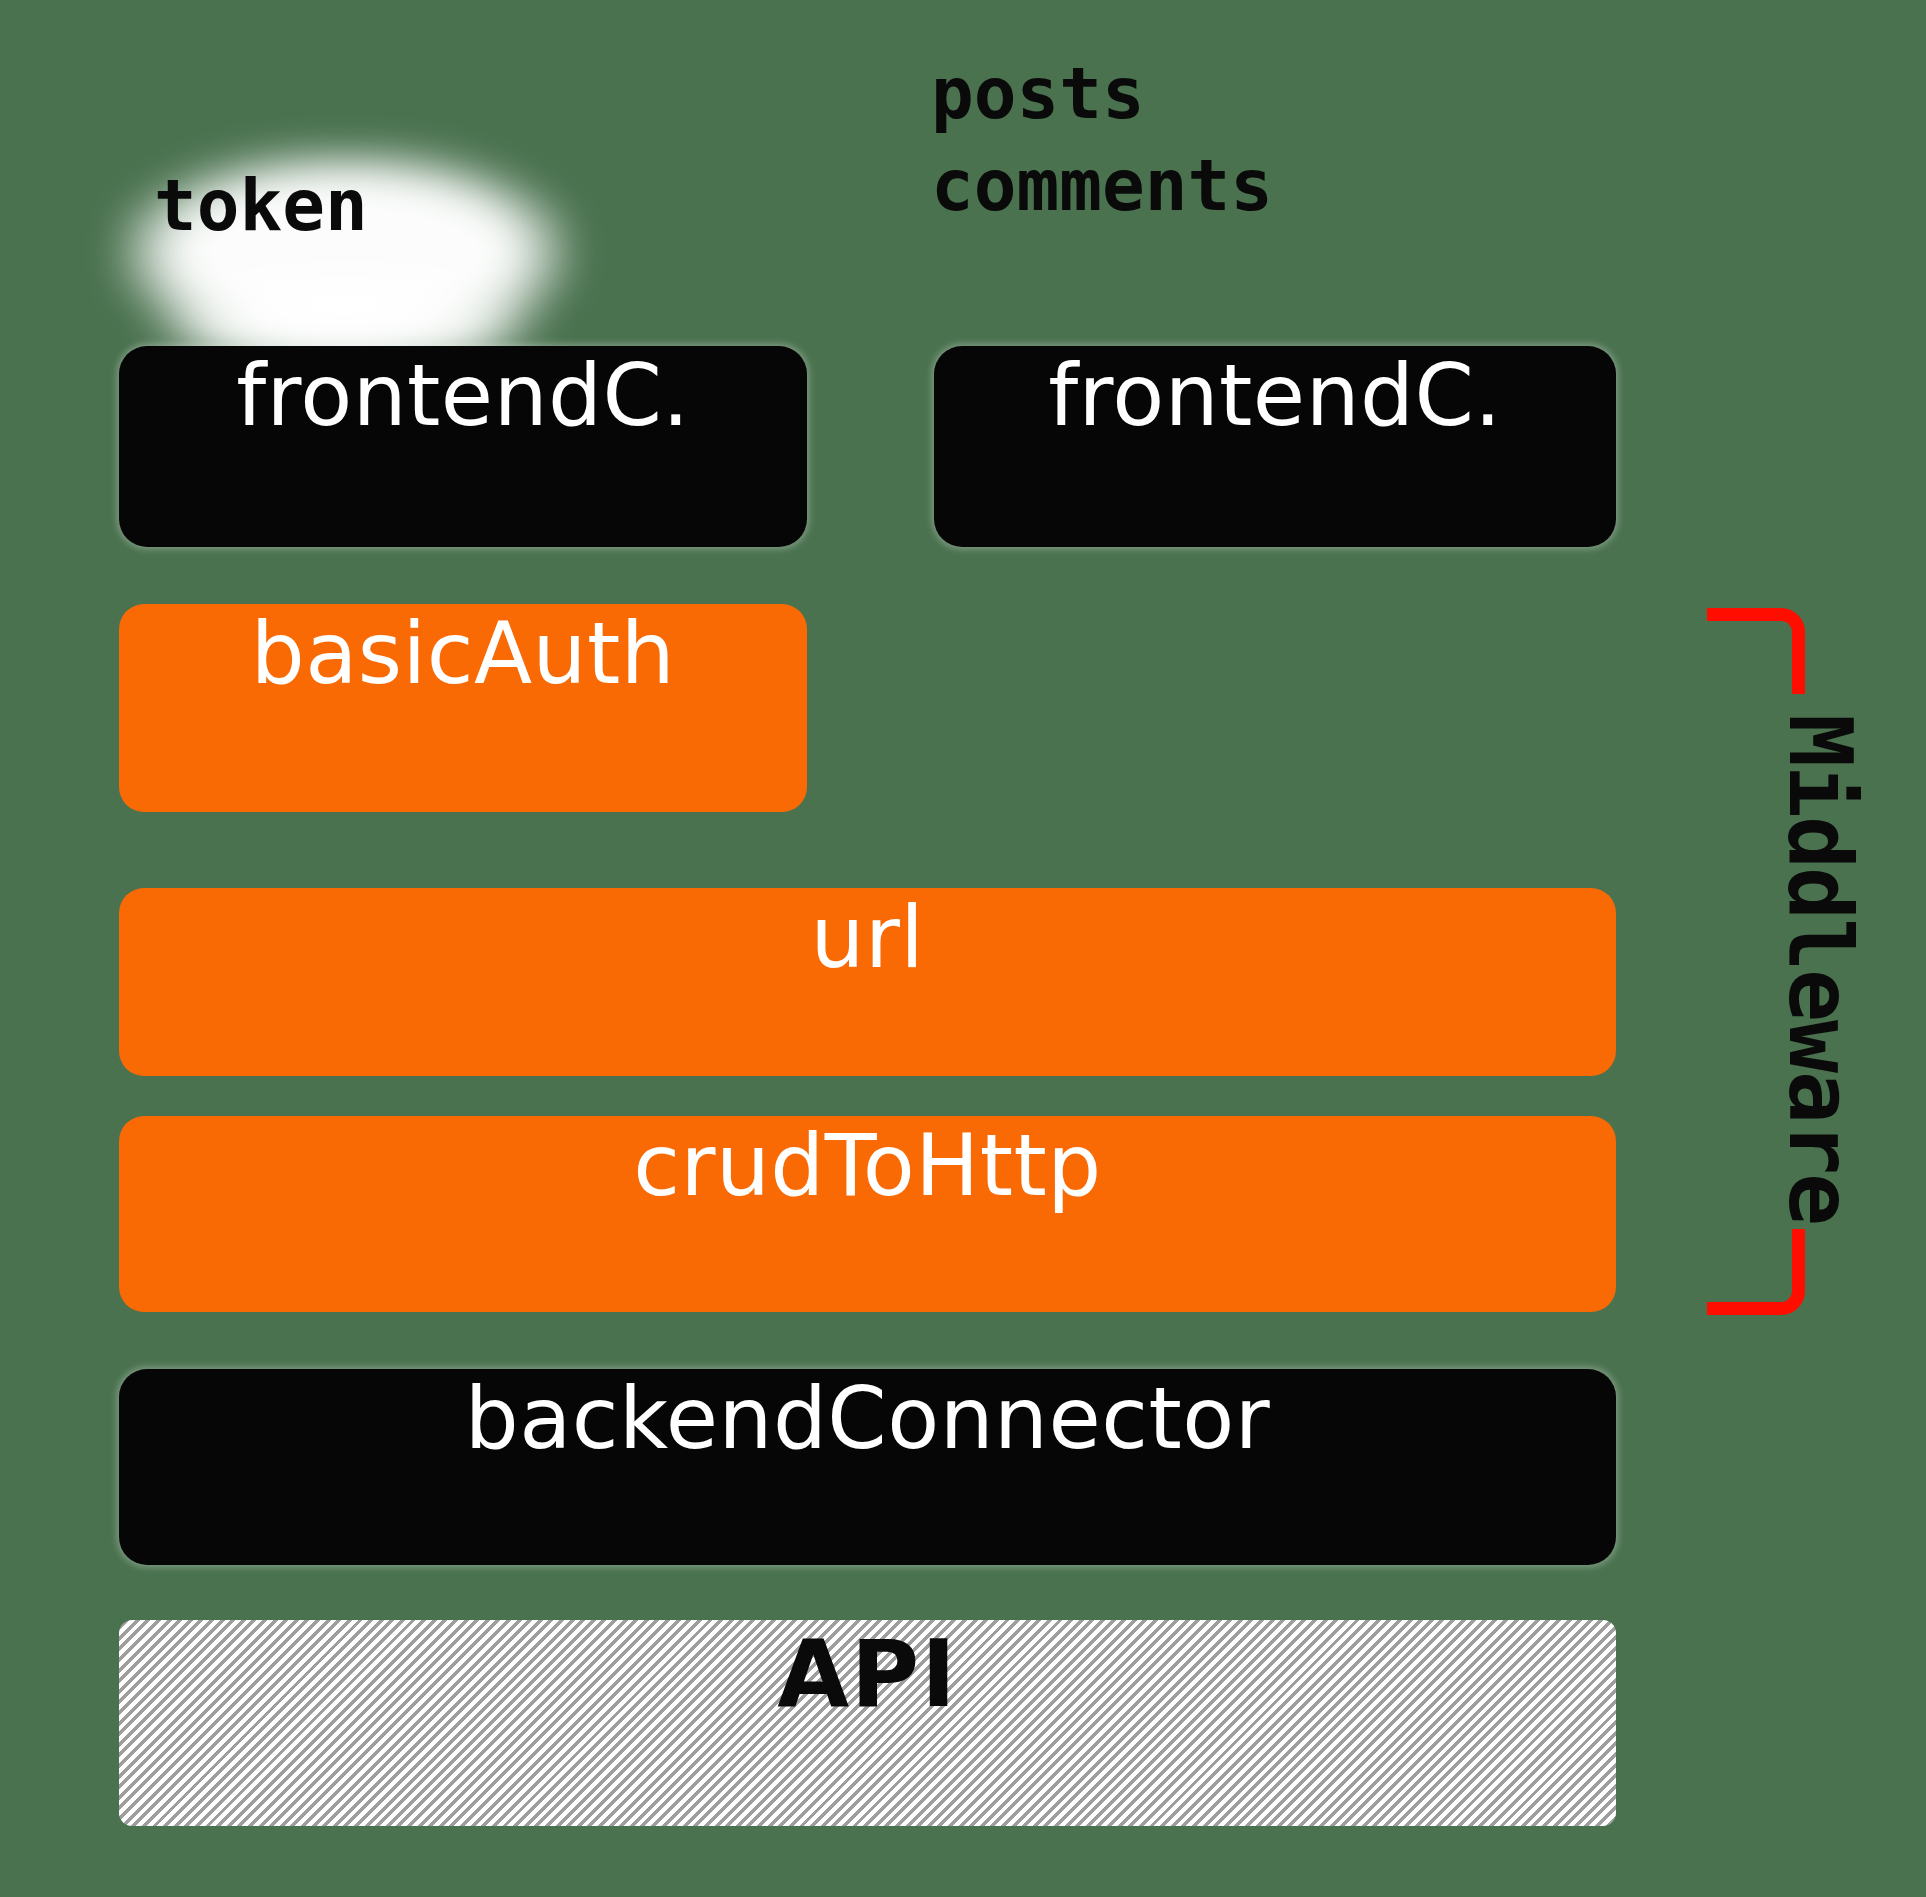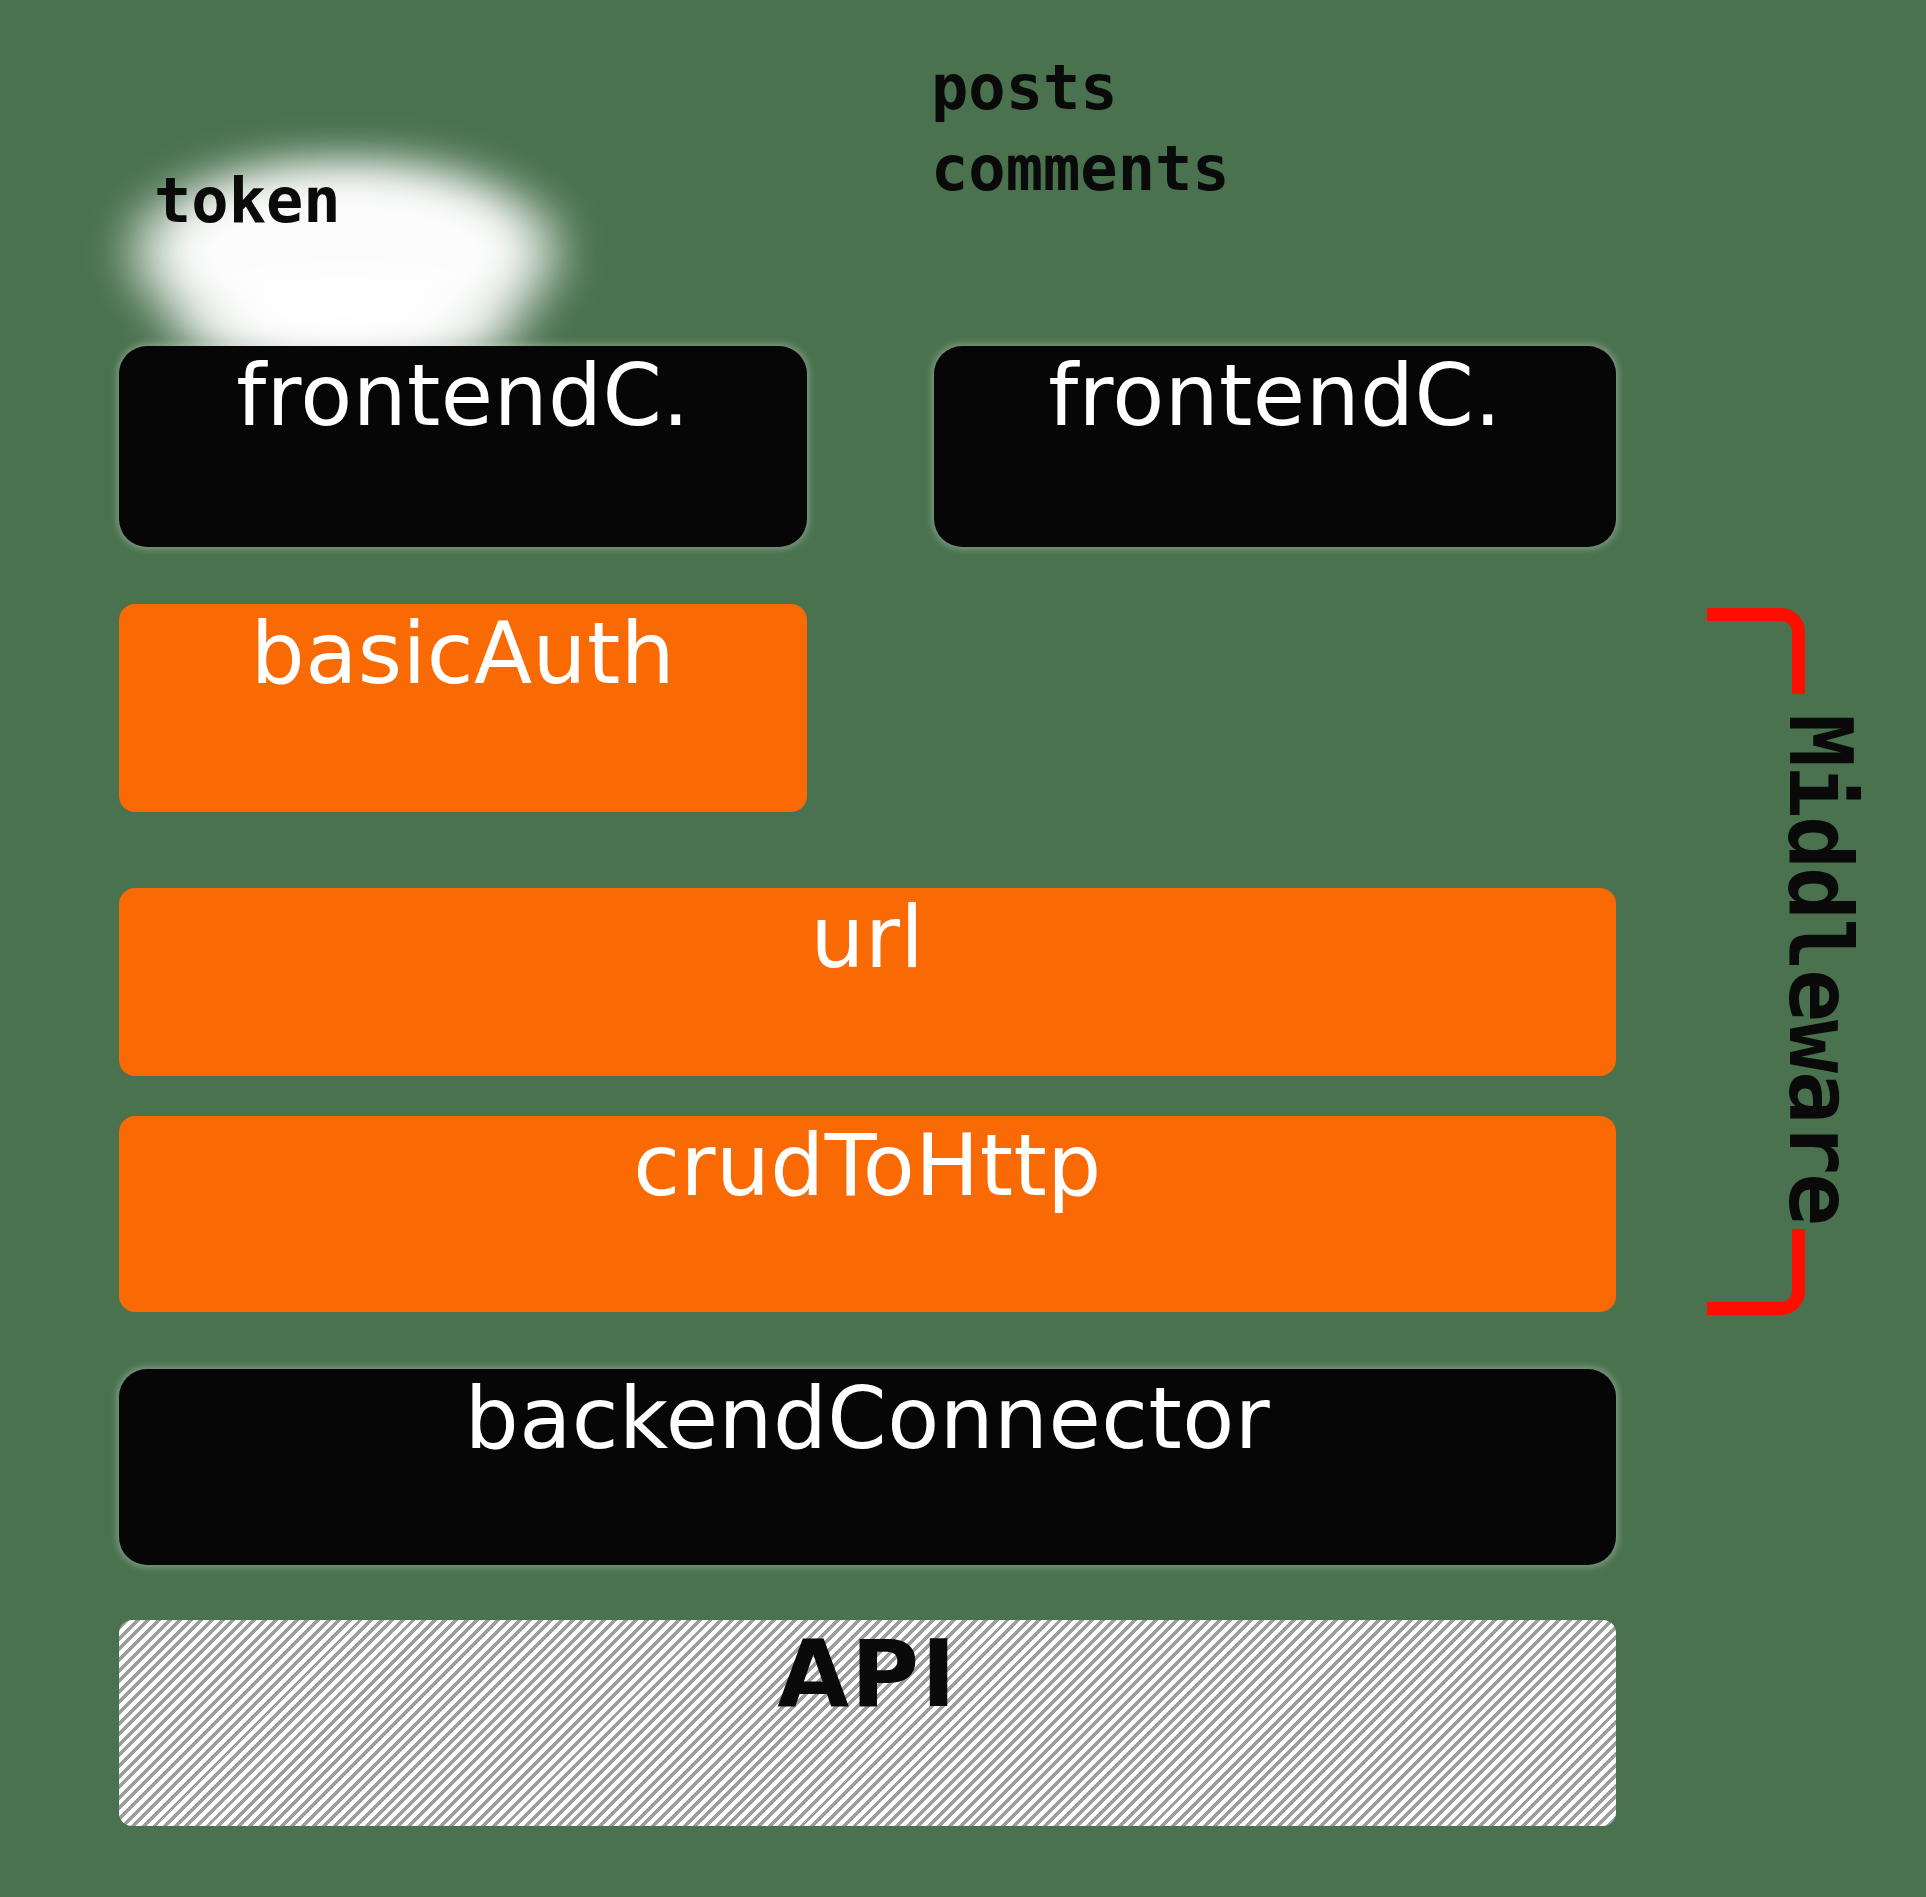--- a/index.html
+++ b/index.html
@@ -27,21 +27,21 @@
     background:radial-gradient(ellipse at center, rgba(255,255,255,0.98) 52%, rgba(255,255,255,0) 76%);
     filter:blur(18px);
   }
   .glow.g1{left:118px;top:150px;width:454px;height:206px;}
   .glow.g2{left:161px;top:271px;width:371px;height:100px;filter:blur(24px);}
 
   .mono-label{
     position:absolute;
     font-family:"DejaVu Sans Mono","Liberation Mono",monospace;
     font-weight:bold;
-    font-size:62px;
+    font-size:71px;
     line-height:1.3;
     color:var(--label-black);
     white-space:pre-line;
   }
   #label-token{left:154px;top:170px;line-height:1;}
   #label-posts-comments{left:931px;top:48px;}
 
   .box{
     position:absolute;
     display:flex;justify-content:center;
@@ -49,21 +49,21 @@
     color:var(--text-white);
     letter-spacing:0.5px;
   }
   .box.black{
     background:var(--box-black);
     border-radius:28px;
     box-shadow:0 0 7px 1.5px rgba(255,255,255,0.30);
   }
   .box.orange{
     background:var(--orange);
-    border-radius:16px;
+    border-radius:25px;
   }
   #box-frontend-left {left:119px; top:346px; width:688px;height:201px;}
   #box-frontend-right{left:934px;top:346px; width:682px;height:201px;}
   #box-basic-auth    {left:119px; top:604px;width:688px;height:208px;}
   #box-access-token  {left:934px;top:604px;width:682px;height:208px;}
   #box-url           {left:119px; top:888px;width:1497px;height:188px;}
   #box-crud-to-http  {left:119px; top:1116px;width:1497px;height:196px;}
   #box-backend       {left:119px; top:1369px;width:1497px;height:196px;}
   #box-api{
     left:119px;top:1620px;width:1497px;height:206px;

